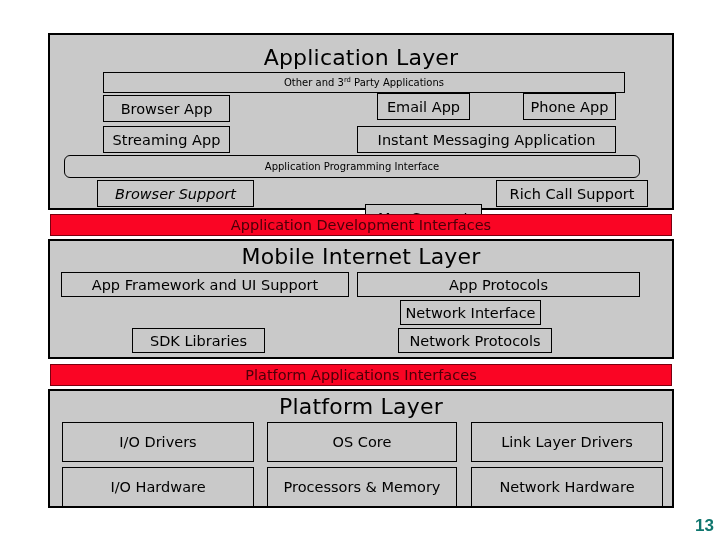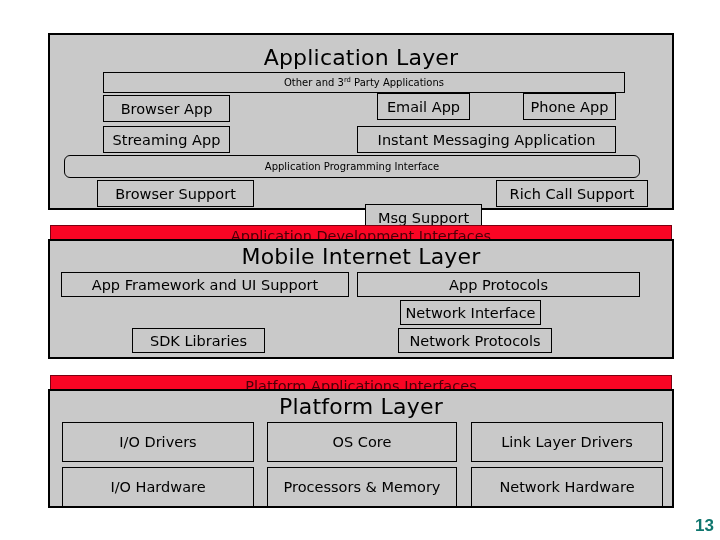--- a/index.html
+++ b/index.html
@@ -67,21 +67,20 @@
     background: #fa0524;
     border: 1px solid #7a0010;
     box-sizing: border-box;
     display: flex;
     align-items: center;
     justify-content: center;
     color: #4a0008;
     font-size: 14.5px;
     line-height: 16px;
     white-space: nowrap;
-    margin-top: 11px;
   }
 
   
   .sup {
     font-size: 0.68em;
     vertical-align: super;
     line-height: 0;
   }
 
   
@@ -115,21 +114,21 @@
     <div class="abs cbox" style="left:327px; top:58px; width:93px; height:27px;">Email App</div>
 
     <div class="abs cbox" style="left:473px; top:58px; width:93px; height:27px;">Phone App</div>
 
     <div class="abs cbox" style="left:53px; top:91px; width:127px; height:27px;">Streaming App</div>
 
     <div class="abs cbox" style="left:307px; top:91px; width:259px; height:27px;">Instant Messaging Application</div>
 
     <div class="abs cbox strip" style="left:14px; top:120px; width:576px; height:23px;border-radius:6px;">Application Programming Interface</div>
 
-    <div class="abs cbox" style="left:47px; top:145px; width:157px; height:27px;">Browser Support</div>
+    <div class="abs cbox" style="left:47px; top:145px; width:157px; height:27px;font-style:italic;">Browser Support</div>
 
     <div class="abs cbox" style="left:315px; top:145px; width:117px; height:27px;margin-top:24px;">Msg Support</div>
 
     <div class="abs cbox" style="left:446px; top:145px; width:152px; height:27px;">Rich Call Support</div>
   </div>
 
   <div class="abs redbar" style="left:50px; top:214px; width:622px; height:22px;">Application Development Interfaces</div>
 
   <div class="abs layer-panel" style="left:48px; top:239px; width:626px; height:120px;">
 

